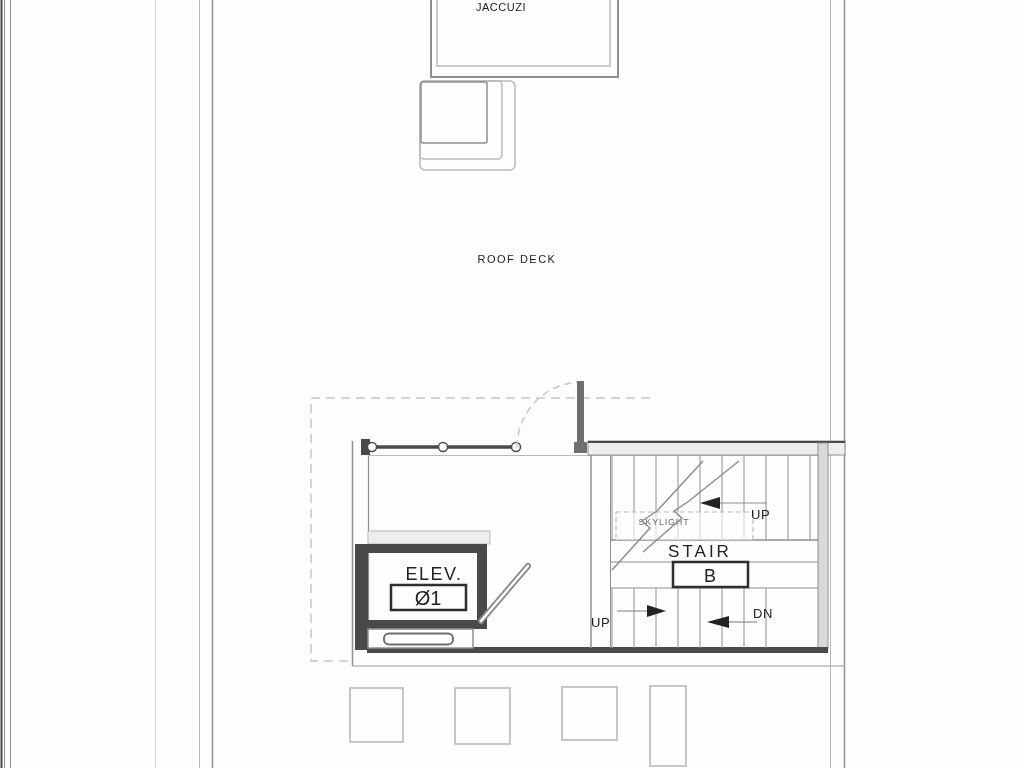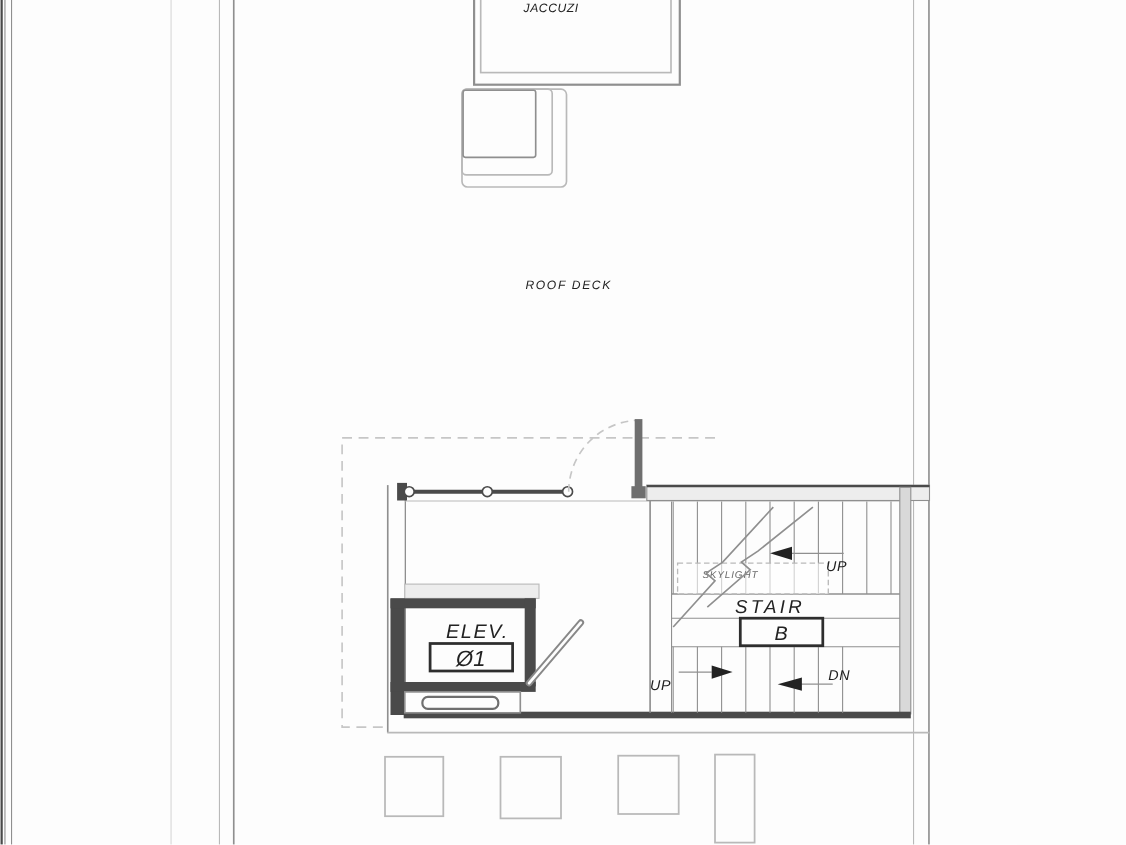--- a/index.html
+++ b/index.html
@@ -1,21 +1,21 @@
 <!DOCTYPE html>
 <html style="--paper: #fdfdfd; --ink: #222222; --wall: #4a4a4a; --line: #8f8f8f; --line-light: #b9b9b9; --dashed: #c6c6c6; --poche: #d9d9d9; --band: #ededed; --door: #6f6f6f; --muted: #6a6a6a;"><head>
 <meta charset="utf-8">
 <style>
   :root{
     --paper:#fdfdfd; --ink:#222222; --wall:#4a4a4a; --line:#8f8f8f;
     --line-light:#b9b9b9; --dashed:#c6c6c6; --poche:#d9d9d9; --band:#ededed;
     --door:#6f6f6f; --muted:#6a6a6a;
   }
   html,body{margin:0;padding:0;background:#fff;}
-  .canvas{position:relative;width:1024px;height:768px;background:var(--paper);overflow:hidden;font-style:italic;}
+  .canvas{position:relative;width:1024px;height:768px;background:var(--paper);overflow:hidden;}
   svg{display:block;}
   .t{font-family:"Liberation Sans","DejaVu Sans",sans-serif;fill:var(--ink);}
   .t-muted{fill:var(--muted);}
   .s-dark{stroke:var(--wall);}
   .s-med{stroke:var(--line);}
   .s-light{stroke:var(--line-light);}
   .s-dash{stroke:var(--dashed);}
   .f-wall{fill:var(--wall);}
   .f-door{fill:var(--door);}
   .f-poche{fill:var(--poche);}

